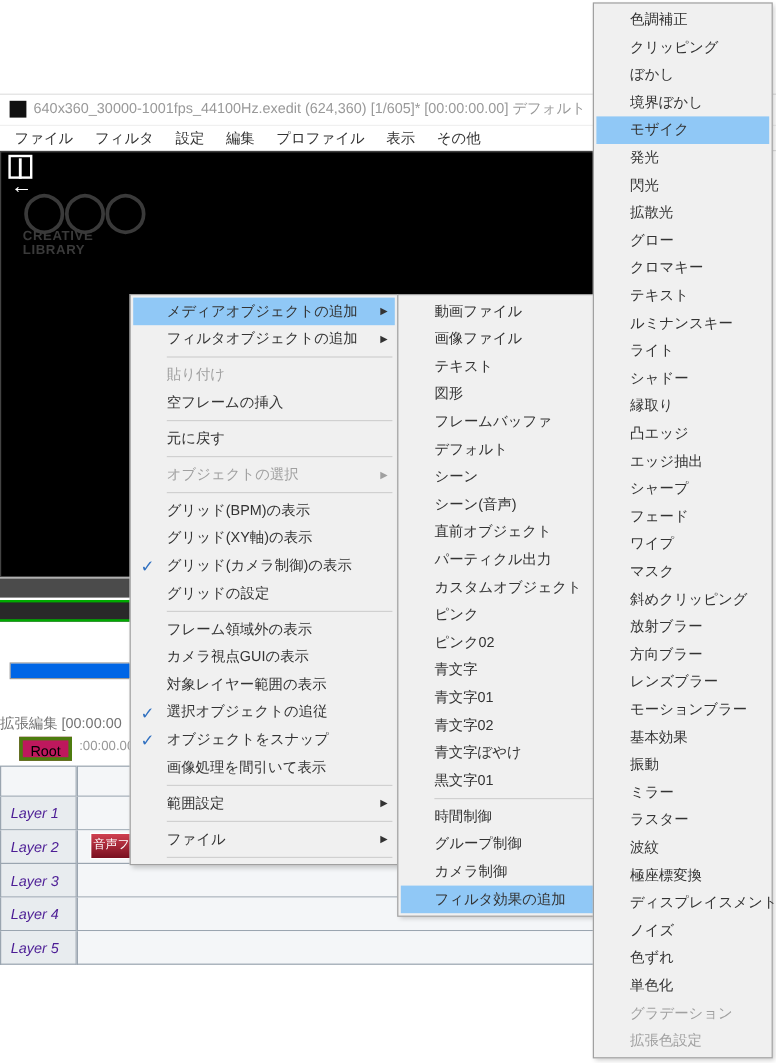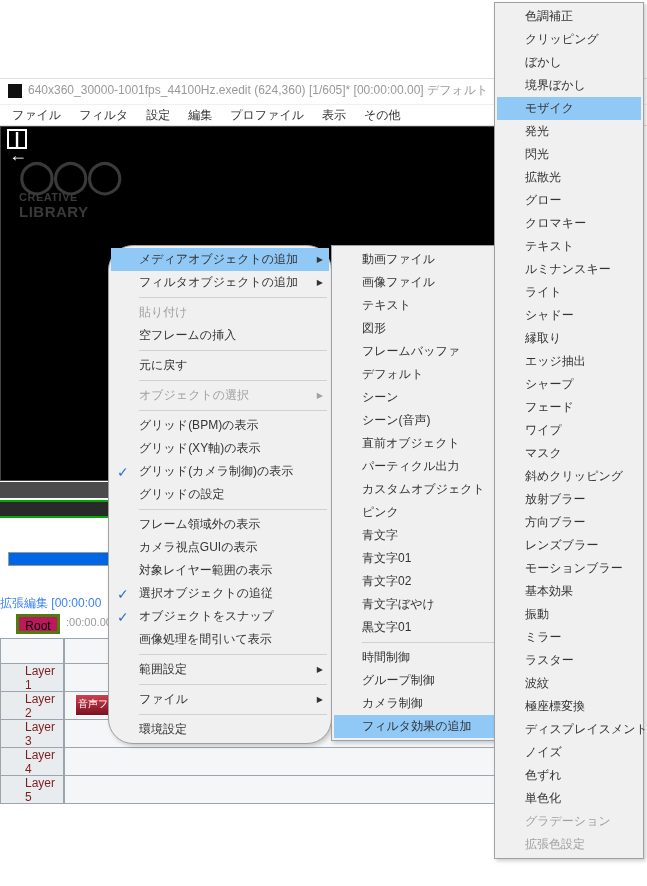--- a/index.html
+++ b/index.html
@@ -10,54 +10,54 @@
 .title-text { color: #999; font-size: 12px; }
 
 .menubar { position: absolute; top: 104px; left: 0; right: 0; height: 22px; display: flex; align-items: center; padding-left: 4px; gap: 2px; background: #fff; border-top: 1px solid #f0f0f0; border-bottom: 1px solid #e0e0e0; }
 .menubar span { padding: 2px 8px; color: #333; font-size: 12px; }
 
 .preview { position: absolute; top: 126px; left: 0; width: 496px; height: 355px; background: #000; border: 1px solid #444; }
 .k-icon { position: absolute; left: 6px; top: 2px; color: #fff; font-size: 18px; font-weight: bold; border: 2px solid #fff; width: 20px; height: 20px; line-height: 16px; text-align: center; }
 .watermark { position: absolute; left: 18px; top: 30px; color: #3a3a3a; font-family: Arial; font-weight: bold; }
 .wm-line1 { font-size: 32px; letter-spacing: -2px; }
 .wm-line2 { font-size: 11px; letter-spacing: 0.5px; margin-top: -4px; }
-.wm-line3 { font-size: 15px; letter-spacing: 0.5px; }
+.wm-line3 { font-size: 11px; letter-spacing: 0.5px; }
 
 .strip-gray { position: absolute; top: 482px; left: 0; width: 496px; height: 16px; background: #4b4b4b; }
 .strip-green { position: absolute; top: 500px; left: 0; width: 496px; height: 18px; background: #292929; border-top: 2px solid #0a0; border-bottom: 2px solid #0a0; }
 .top-strip { position: absolute; top: 0; left: 0; right: 0; height: 78px; background: #fff; }
 
 .slider-area { position: absolute; top: 548px; left: 0; width: 496px; height: 30px; }
 .slider-track { position: absolute; top: 4px; left: 8px; width: 100px; height: 14px; border: 1px solid #999; background: linear-gradient(#eaeaff, #d0d0ff); }
 .slider-fill { position: absolute; top: 5px; left: 9px; width: 100px; height: 12px; background: #0066e6; }
 
-.timeline-title { position: absolute; top: 595px; left: 0; font-size: 12px; color: #3b82f6; }
+.timeline-title { position: absolute; top: 595px; left: 0; font-size: 12px; color: #737373; }
 .root-btn { position: absolute; top: 614px; left: 16px; width: 44px; height: 20px; border: 3px solid #4d7c0f; background: #be185d; text-align: center; line-height: 18px; font-size: 12px; }
 .time-labels { position: absolute; top: 616px; left: 66px; font-size: 11px; color: #999; }
 
 .layer-col { position: absolute; left: 0; top: 638px; width: 64px; }
-.layer-cell { height: 28px; border: 1px solid #9aa5b0; border-top: none; background: #e8ecef; display: flex; align-items: center; padding-left: 24px; font-size: 12px; color: #7f1d1d; }
+.layer-cell { height: 28px; border: 1px solid #9aa5b0; border-top: none; background: #e8ecef; display: flex; align-items: center; padding-left: 8px; font-size: 12px; color: #4c1d95; font-style: italic; }
 .layer-cell:first-child { border-top: 1px solid #9aa5b0; }
 
 .track-area { position: absolute; left: 64px; top: 638px; width: 432px; }
 .track-ruler { height: 26px; border: 1px solid #9aa5b0; background: #f4f6f8; position: relative; overflow: hidden; }
 .track-row { height: 28px; border: 1px solid #9aa5b0; border-top: none; background: #f4f6f8; position: relative; overflow: hidden; }
 .clip-blue { position: absolute; left: 2px; top: 2px; width: 60px; height: 22px; background: linear-gradient(#2a4fb8, #0d1f6a); border: 1px solid #fff; color: #fff; font-size: 10px; padding: 2px; overflow: hidden; margin-top: 36px; }
 .clip-red { position: absolute; left: 10px; top: 2px; width: 60px; height: 22px; background: linear-gradient(#d04050, #7a1020); border: 1px solid #fff; color: #fff; font-size: 10px; padding: 2px; overflow: hidden; }
 
 
 .menu { position: absolute; background: #f0f0f0; border: 1px solid #a0a0a0; box-shadow: 2px 2px 4px rgba(0,0,0,.2); padding: 2px; }
 .menu-item { height: 23px; display: flex; align-items: center; padding-left: 28px; padding-right: 20px; font-size: 12px; color: #333; white-space: nowrap; position: relative; }
 .menu-item.disabled { color: #a0a0a0; }
 .menu-item.highlight { background: #90c8f6; }
 .menu-item .arrow { position: absolute; right: 6px; font-size: 8px; }
 .menu-item .check { position: absolute; left: 6px; color: #3070c0; font-size: 14px; }
 .menu-sep { height: 1px; background: #d0d0d0; margin: 3px 2px 3px 28px; }
 
-.menu1 { top: 245px; left: 108px; width: 224px; border-radius: 25px; }
+.menu1 { top: 245px; left: 108px; width: 224px; }
 .menu2 { top: 245px; left: 331px; width: 184px; }
 .menu3 { top: 2px; left: 494px; width: 150px; }
 </style>
 </head>
 <body>
 
 <div class="top-strip"></div>
 
 <div class="title-bar">
   <div class="title-icon"></div>
@@ -181,23 +181,20 @@
     <div class="menu-item">
       <span>範囲設定</span>
       <span class="arrow">▶</span>
     </div>
     <div class="menu-sep"></div>
     <div class="menu-item">
       <span>ファイル</span>
       <span class="arrow">▶</span>
     </div>
     <div class="menu-sep"></div>
-    <div class="menu-item">
-      <span>環境設定</span>
-    </div>
   </div>
 <div class="menu menu2" id="menu2">
     <div class="menu-item">
       <span>動画ファイル</span>
     </div>
     <div class="menu-item">
       <span>画像ファイル</span>
     </div>
     <div class="menu-item">
       <span>テキスト</span>
@@ -221,20 +218,23 @@
       <span>直前オブジェクト</span>
     </div>
     <div class="menu-item">
       <span>パーティクル出力</span>
     </div>
     <div class="menu-item">
       <span>カスタムオブジェクト</span>
     </div>
     <div class="menu-item">
       <span>ピンク</span>
+    </div>
+    <div class="menu-item">
+      <span>ピンク02</span>
     </div>
     <div class="menu-item">
       <span>青文字</span>
     </div>
     <div class="menu-item">
       <span>青文字01</span>
     </div>
     <div class="menu-item">
       <span>青文字02</span>
     </div>
@@ -299,20 +299,23 @@
     <div class="menu-item">
       <span>ライト</span>
     </div>
     <div class="menu-item">
       <span>シャドー</span>
     </div>
     <div class="menu-item">
       <span>縁取り</span>
     </div>
     <div class="menu-item">
+      <span>凸エッジ</span>
+    </div>
+    <div class="menu-item">
       <span>エッジ抽出</span>
     </div>
     <div class="menu-item">
       <span>シャープ</span>
     </div>
     <div class="menu-item">
       <span>フェード</span>
     </div>
     <div class="menu-item">
       <span>ワイプ</span>

